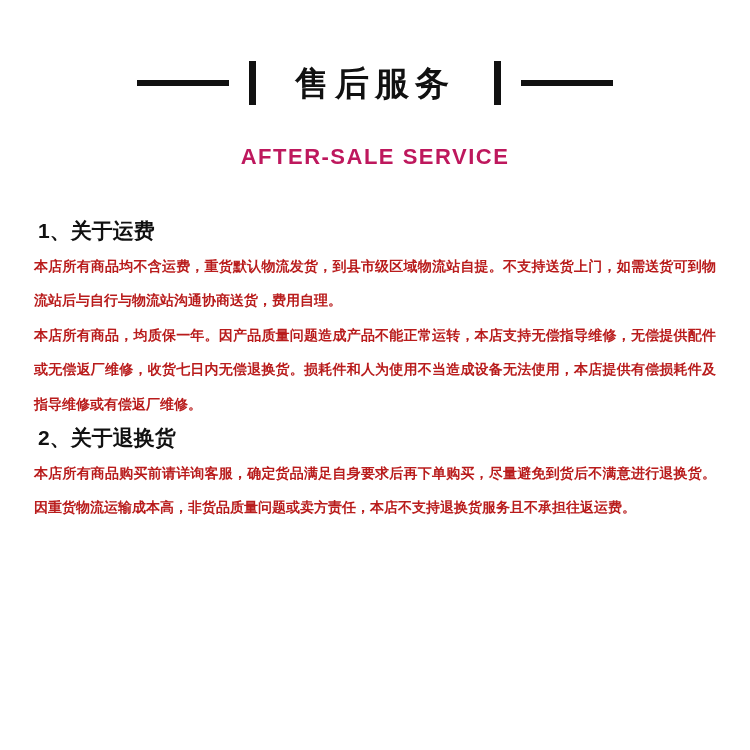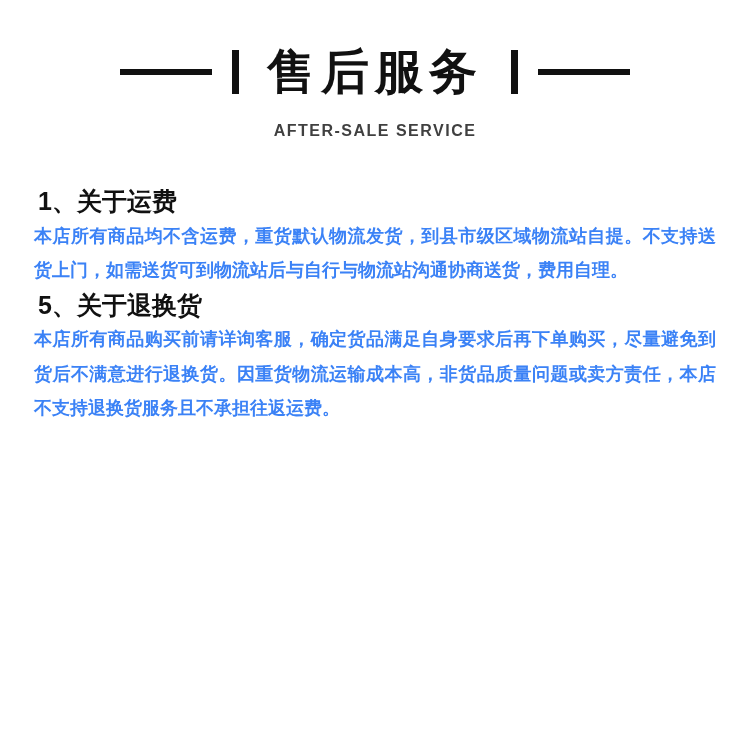--- a/index.html
+++ b/index.html
@@ -36,53 +36,53 @@
   }
   .vbar {
     display: inline-block;
     width: 7px;
     height: 44px;
     background: #111111;
   }
   .vbar.left  { margin-left: 20px; margin-right: 24px; }
   .vbar.right { margin-left: 24px; margin-right: 20px; }
   .title {
-    margin: 4px;
-    font-size: 48px;
+    margin: 15px;
+    font-size: 34px;
     font-weight: 900;
     letter-spacing: 6px;
     line-height: 48px;
     color: #111111;
     white-space: nowrap;
   }
   .subtitle {
     margin-top: 22px;
-    font-size: 16px;
+    font-size: 22px;
     font-weight: 700;
     letter-spacing: 1.5px;
-    color: #404040;
+    color: #be185d;
   }
   
   .content {
     margin: 44px 34px 0 34px;
   }
   .section-heading {
     margin: 0;
     padding-left: 4px;
-    font-size: 25px;
+    font-size: 21px;
     font-weight: 700;
     line-height: 34.5px;
     color: #111111;
   }
   .section-body {
     margin: 0;
-    font-size: 18px;
+    font-size: 14px;
     font-weight: 700;
     line-height: 34.5px;
-    color: #3b82f6;
+    color: #b91c1c;
     text-align: justify;
     text-justify: inter-ideograph;
     word-break: break-all;
   }
 </style>
 </head>
 <body>
 
 <div class="page">
 
@@ -93,17 +93,18 @@
       <h1 class="title">售后服务</h1>
       <span class="vbar right"></span>
       <span class="hline"></span>
     </div>
     <div class="subtitle">AFTER-SALE SERVICE</div>
   </header>
 
   <main class="content">
       <h2 class="section-heading">1、关于运费</h2>
       <p class="section-body">本店所有商品均不含运费，重货默认物流发货，到县市级区域物流站自提。不支持送货上门，如需送货可到物流站后与自行与物流站沟通协商送货，费用自理。</p>
-      <h2 class="section-heading">5、关于退换货</h2>
+      <p class="section-body">本店所有商品，均质保一年。因产品质量问题造成产品不能正常运转，本店支持无偿指导维修，无偿提供配件或无偿返厂维修，收货七日内无偿退换货。损耗件和人为使用不当造成设备无法使用，本店提供有偿损耗件及指导维修或有偿返厂维修。</p>
+      <h2 class="section-heading">2、关于退换货</h2>
       <p class="section-body">本店所有商品购买前请详询客服，确定货品满足自身要求后再下单购买，尽量避免到货后不满意进行退换货。因重货物流运输成本高，非货品质量问题或卖方责任，本店不支持退换货服务且不承担往返运费。</p>
     </main>
 
 </div>
 
 </body></html>

